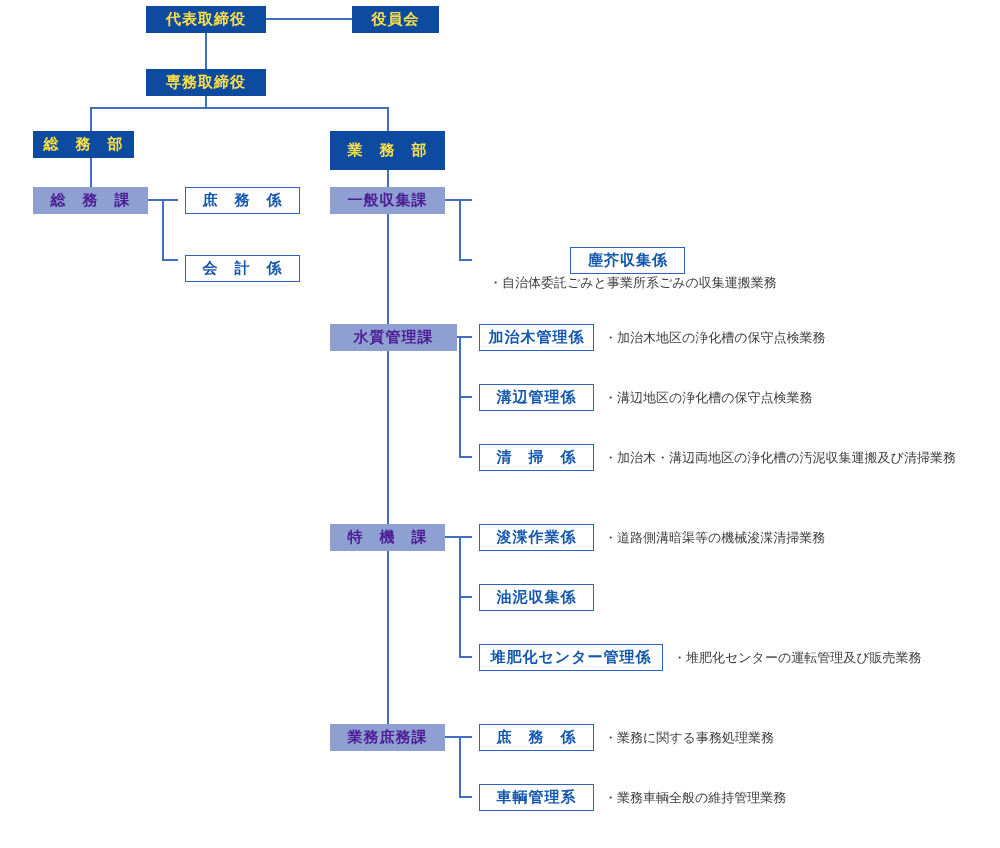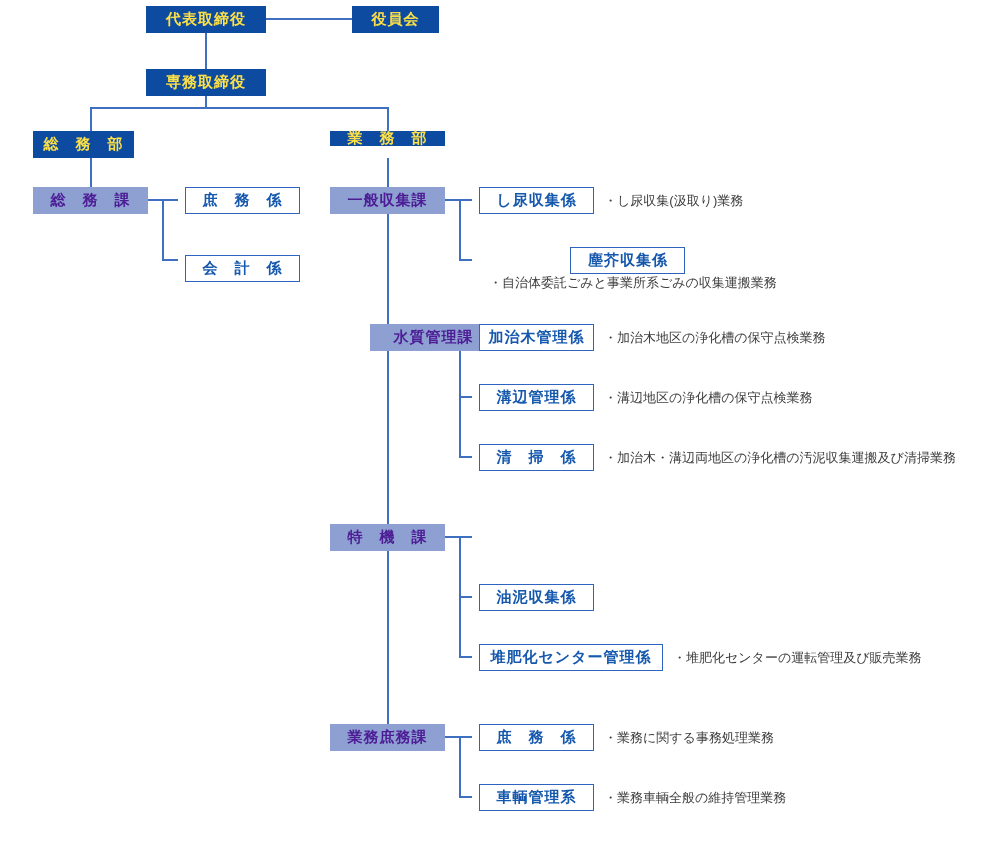--- a/index.html
+++ b/index.html
@@ -58,59 +58,59 @@
 
   <div class="hline" style="left:445px; top:736px; width:27px;"></div>
   <div class="vline" style="left:459px; top:736px; height:62px;"></div>
   <div class="hline" style="left:459px; top:796px; width:13px;"></div>
 
   <div class="box dark" style="left:146px; top:6px; width:120px; height:27px;">代表取締役</div>
   <div class="box dark" style="left:352px; top:6px; width:87px; height:27px;">役員会</div>
   <div class="box dark" style="left:146px; top:69px; width:120px; height:27px;">専務取締役</div>
 
   <div class="box dark" style="left:33px; top:131px; width:101px; height:27px;">総　務　部</div>
-  <div class="box dark" style="left:330px; top:131px; width:115px; height:15px;">業　務　部</div>
+  <div class="box dark" style="left:330px; top:131px; width:115px; height:39px;">業　務　部</div>
 
   <div class="box light" style="left:33px; top:187px; width:115px; height:27px;">総　務　課</div>
   <div class="box light" style="left:330px; top:187px; width:115px; height:27px;">一般収集課</div>
-  <div class="box light" style="left:330px; top:324px; width:127px; height:27px;margin-left:40px;">水質管理課</div>
+  <div class="box light" style="left:330px; top:324px; width:127px; height:27px;">水質管理課</div>
   <div class="box light" style="left:330px; top:524px; width:115px; height:27px;">特　機　課</div>
   <div class="box light" style="left:330px; top:724px; width:115px; height:27px;">業務庶務課</div>
 
   <div class="unitrow" style="left:178px; top:187px;">
     <div class="unit w115">庶　務　係</div>
     <span class="desc"></span>
   </div>
   <div class="unitrow" style="left:178px; top:247px;margin-top:8px;">
     <div class="unit w115">会　計　係</div>
     <span class="desc"></span>
   </div>
 
-  <div class="unitrow" style="left:472px; top:187px;">
-    <div class="unit w115">し尿収集係</div>
-    <span class="desc">・し尿収集(汲取り)業務</span>
-  </div>
   <div class="unitrow" style="left:472px; top:247px;flex-direction:column;">
     <div class="unit w115">塵芥収集係</div>
     <span class="desc">・自治体委託ごみと事業所系ごみの収集運搬業務</span>
   </div>
 
   <div class="unitrow" style="left:472px; top:324px;">
     <div class="unit w115">加治木管理係</div>
     <span class="desc">・加治木地区の浄化槽の保守点検業務</span>
   </div>
   <div class="unitrow" style="left:472px; top:384px;">
     <div class="unit w115">溝辺管理係</div>
     <span class="desc">・溝辺地区の浄化槽の保守点検業務</span>
   </div>
   <div class="unitrow" style="left:472px; top:444px;">
     <div class="unit w115">清　掃　係</div>
     <span class="desc">・加治木・溝辺両地区の浄化槽の汚泥収集運搬及び清掃業務</span>
   </div>
 
+  <div class="unitrow" style="left:472px; top:524px;">
+    <div class="unit w115">浚渫作業係</div>
+    <span class="desc">・道路側溝暗渠等の機械浚渫清掃業務</span>
+  </div>
   <div class="unitrow" style="left:472px; top:584px;">
     <div class="unit w115">油泥収集係</div>
   </div>
   <div class="unitrow" style="left:472px; top:644px;">
     <div class="unit w184">堆肥化センター管理係</div>
     <span class="desc">・堆肥化センターの運転管理及び販売業務</span>
   </div>
 
   <div class="unitrow" style="left:472px; top:724px;">
     <div class="unit w115">庶　務　係</div>

